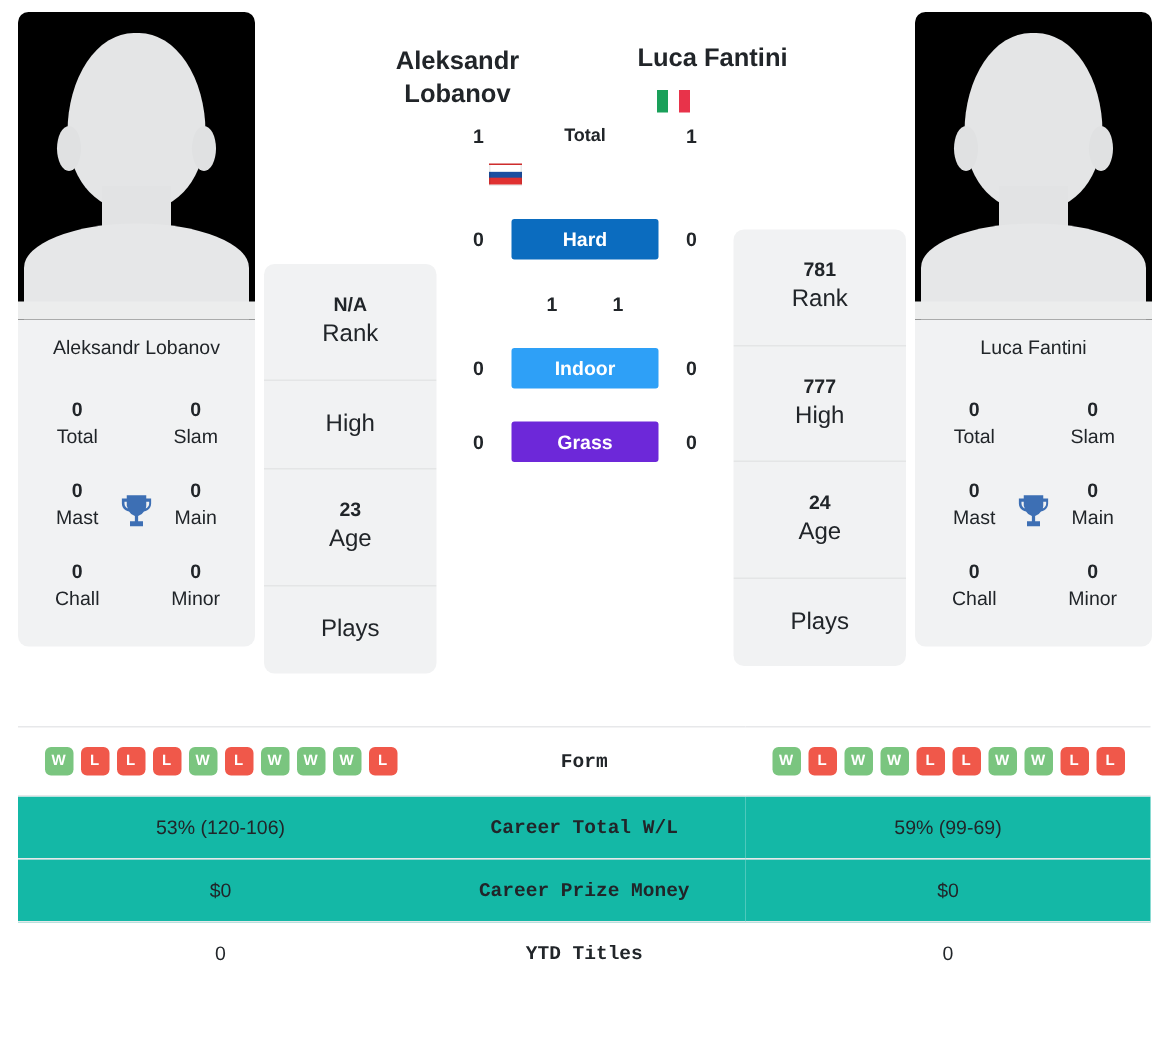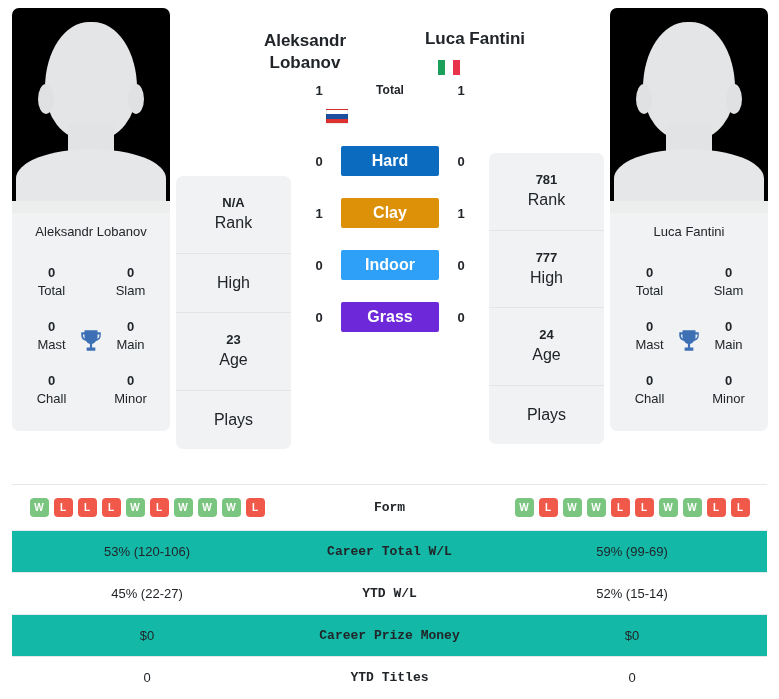--- a/index.html
+++ b/index.html
@@ -187,21 +187,21 @@
   }
   .stat-line .sc {
     width: 44px;
     text-align: center;
     font-size: 13px;
     font-weight: bold;
   }
   .stat-line .pill {
     width: 98px;
     text-align: center;
-    font-size: 16px;
+    font-size: 13px;
     font-weight: bold;
     color: #ffffff;
     padding: 6px 0;
     border-radius: 2px;
   }
   .stat-line .plain {
     width: 98px;
     text-align: center;
     font-size: 12px;
     font-weight: bold;
@@ -353,21 +353,20 @@
       </div>
 
       <div class="stat-line surf-gap">
         <div class="sc">0</div>
         <div class="pill" id="pill-0" style="background: rgb(11, 108, 191);">Hard</div>
         <div class="sc">0</div>
       </div>
 
       <div class="stat-line surf-gap">
         <div class="sc">1</div>
-        <div class="pill" id="pill-1" style="background: rgb(221, 145, 9);">Clay</div>
         <div class="sc">1</div>
       </div>
 
       <div class="stat-line surf-gap">
         <div class="sc">0</div>
         <div class="pill" id="pill-2" style="background: rgb(46, 160, 247);">Indoor</div>
         <div class="sc">0</div>
       </div>
 
       <div class="stat-line surf-gap">
@@ -473,25 +472,20 @@
               <span class="badge w">W</span>
               <span class="badge l">L</span>
               <span class="badge l">L</span>
             </div>
           </td>
         </tr>
         <tr class="shaded">
           <td class="side">53% (120-106)</td>
           <td class="mid">Career Total W/L</td>
           <td class="side">59% (99-69)</td>
-        </tr>
-        <tr>
-          <td class="side">45% (22-27)</td>
-          <td class="mid">YTD W/L</td>
-          <td class="side">52% (15-14)</td>
         </tr>
         <tr class="shaded">
           <td class="side">$0</td>
           <td class="mid">Career Prize Money</td>
           <td class="side">$0</td>
         </tr>
         <tr>
           <td class="side">0</td>
           <td class="mid">YTD Titles</td>
           <td class="side">0</td>

